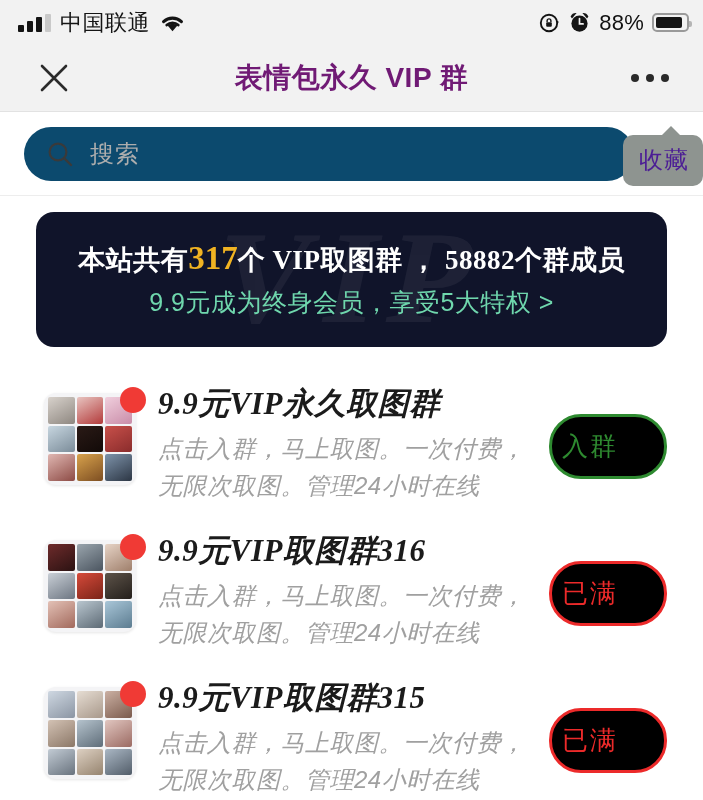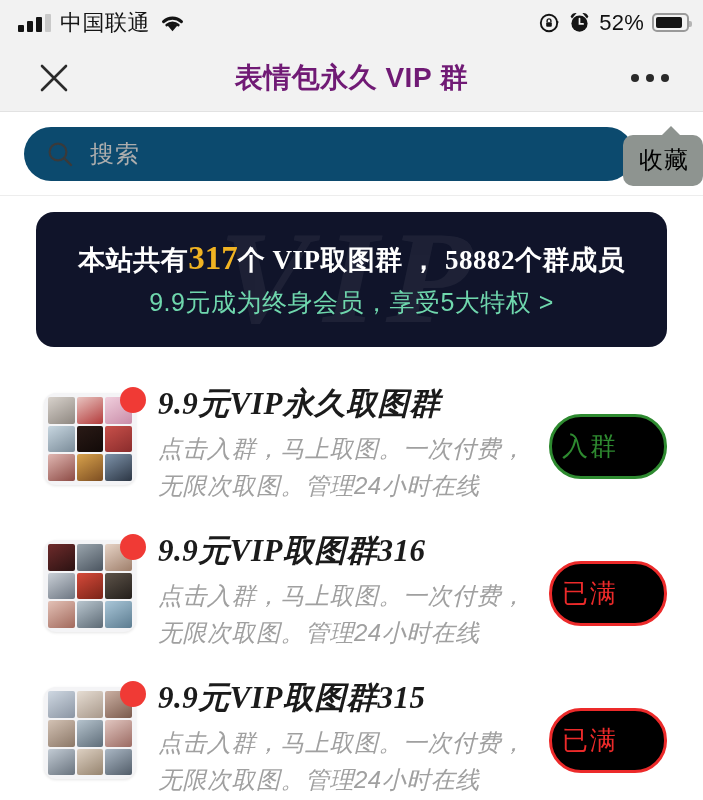--- a/index.html
+++ b/index.html
@@ -186,21 +186,21 @@
   .search-placeholder {
     font-size: 24px;
     color: #adadad;
     letter-spacing: 1px;
   }
   .fav-bubble {
     position: absolute;
     right: 0px;
     top: 23px;
     background: #8e9490;
-    color: #000000;
+    color: #4c1d95;
     font-size: 24px;
     letter-spacing: 1px;
     border-radius: 10px;
     padding: 9px 14px 10px 16px;
     cursor: pointer;
     white-space: nowrap;
   }
   .fav-bubble::before {
     content: "";
     position: absolute;
@@ -385,21 +385,21 @@
         <rect x="8.2" y="10.2" width="5.6" height="4.6" rx="1" fill="#141414"></rect>
         <path d="M9.1 10.2 v-1.4 a1.9 1.9 0 0 1 3.8 0 v1.4" fill="none" stroke="#141414" stroke-width="1.4"></path>
         <path d="M18.6 8.4 l2.4 1.6 -2.4 1.7 z" fill="#141414"></path>
       </svg>
       <svg width="23" height="23" viewBox="0 0 23 23">
         <circle cx="11.5" cy="12.6" r="8.1" fill="#141414"></circle>
         <path d="M2.6 5.4 a6 6 0 0 1 6-3.4 l-4.6 5.6 z" fill="#141414"></path>
         <path d="M20.4 5.4 a6 6 0 0 0-6-3.4 l4.6 5.6 z" fill="#141414"></path>
         <path d="M11.5 7.6 v5.3 h3.6" stroke="#f2f2f2" stroke-width="1.7" fill="none" stroke-linecap="round"></path>
       </svg>
-      <div class="battery-pct">52%</div>
+      <div class="battery-pct">88%</div>
       <div class="battery">
         <div class="fill" style="width:88%"></div>
       </div>
     </div>
   </div>
 
   <div class="nav-bar">
     <div class="nav-close">
       <svg width="32" height="32" viewBox="0 0 32 32">
         <path d="M4 4 L28 28 M28 4 L4 28" stroke="#2b2b2b" stroke-width="2.6" stroke-linecap="round"></path>

